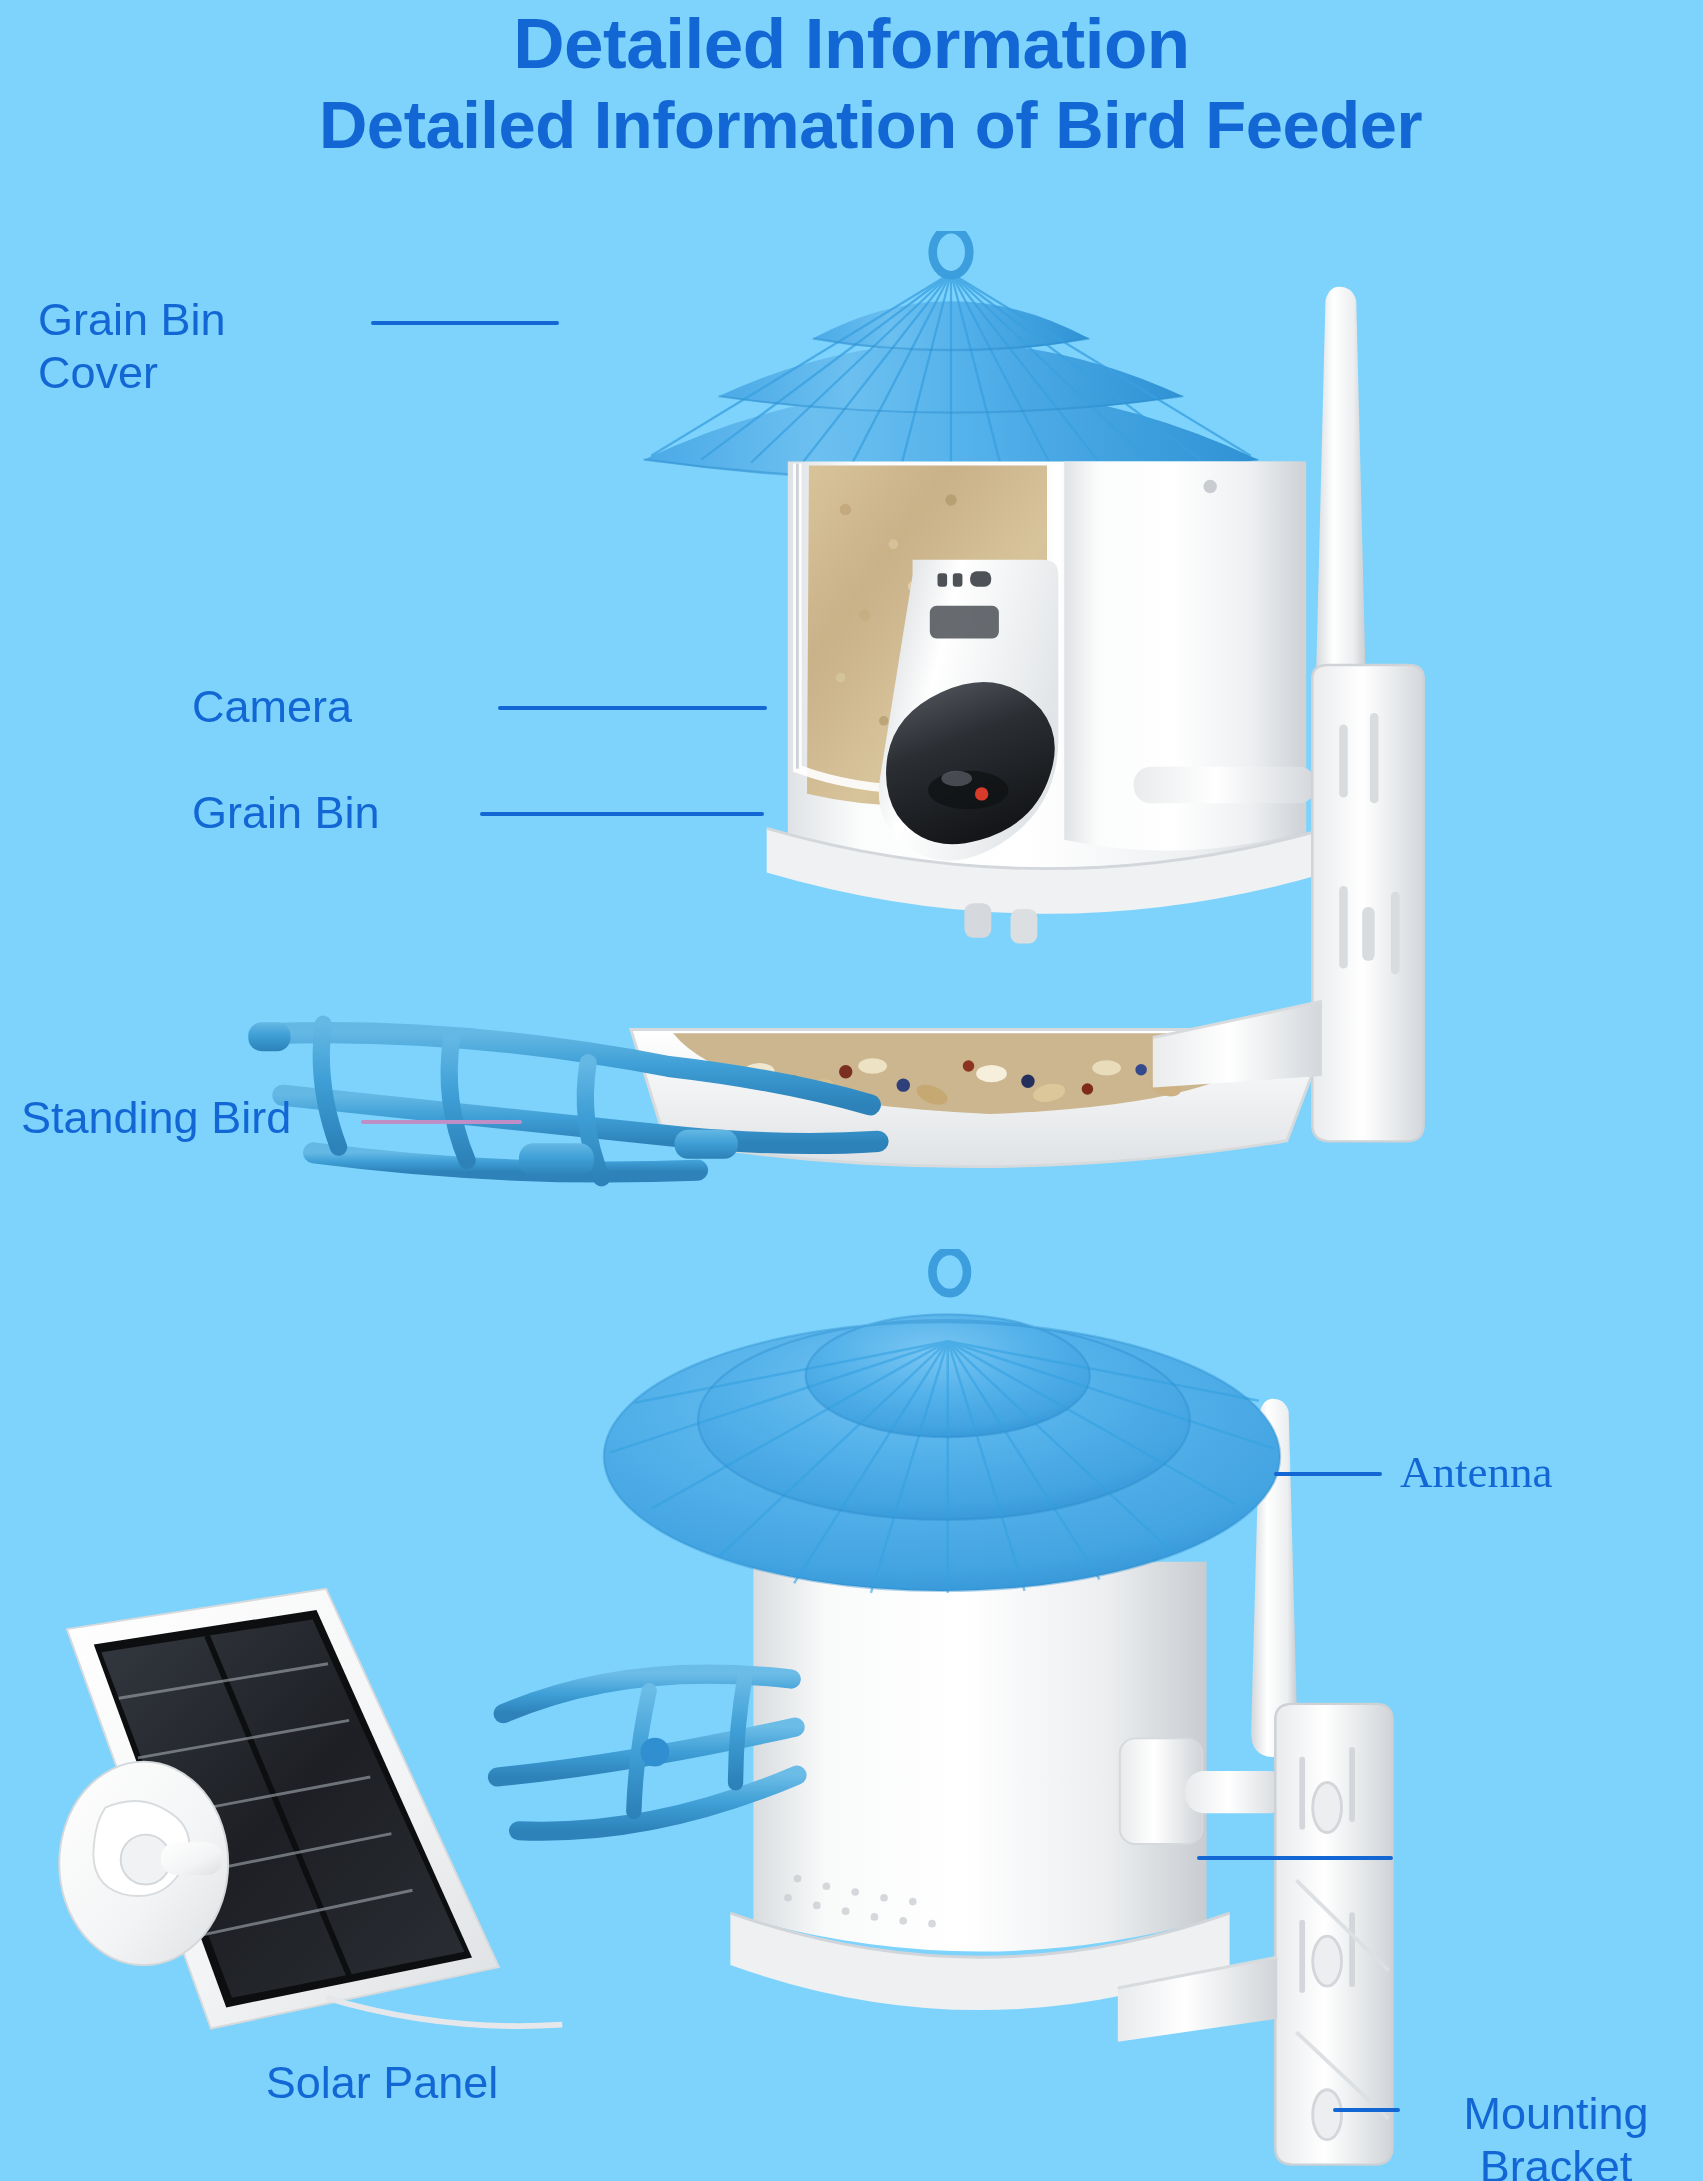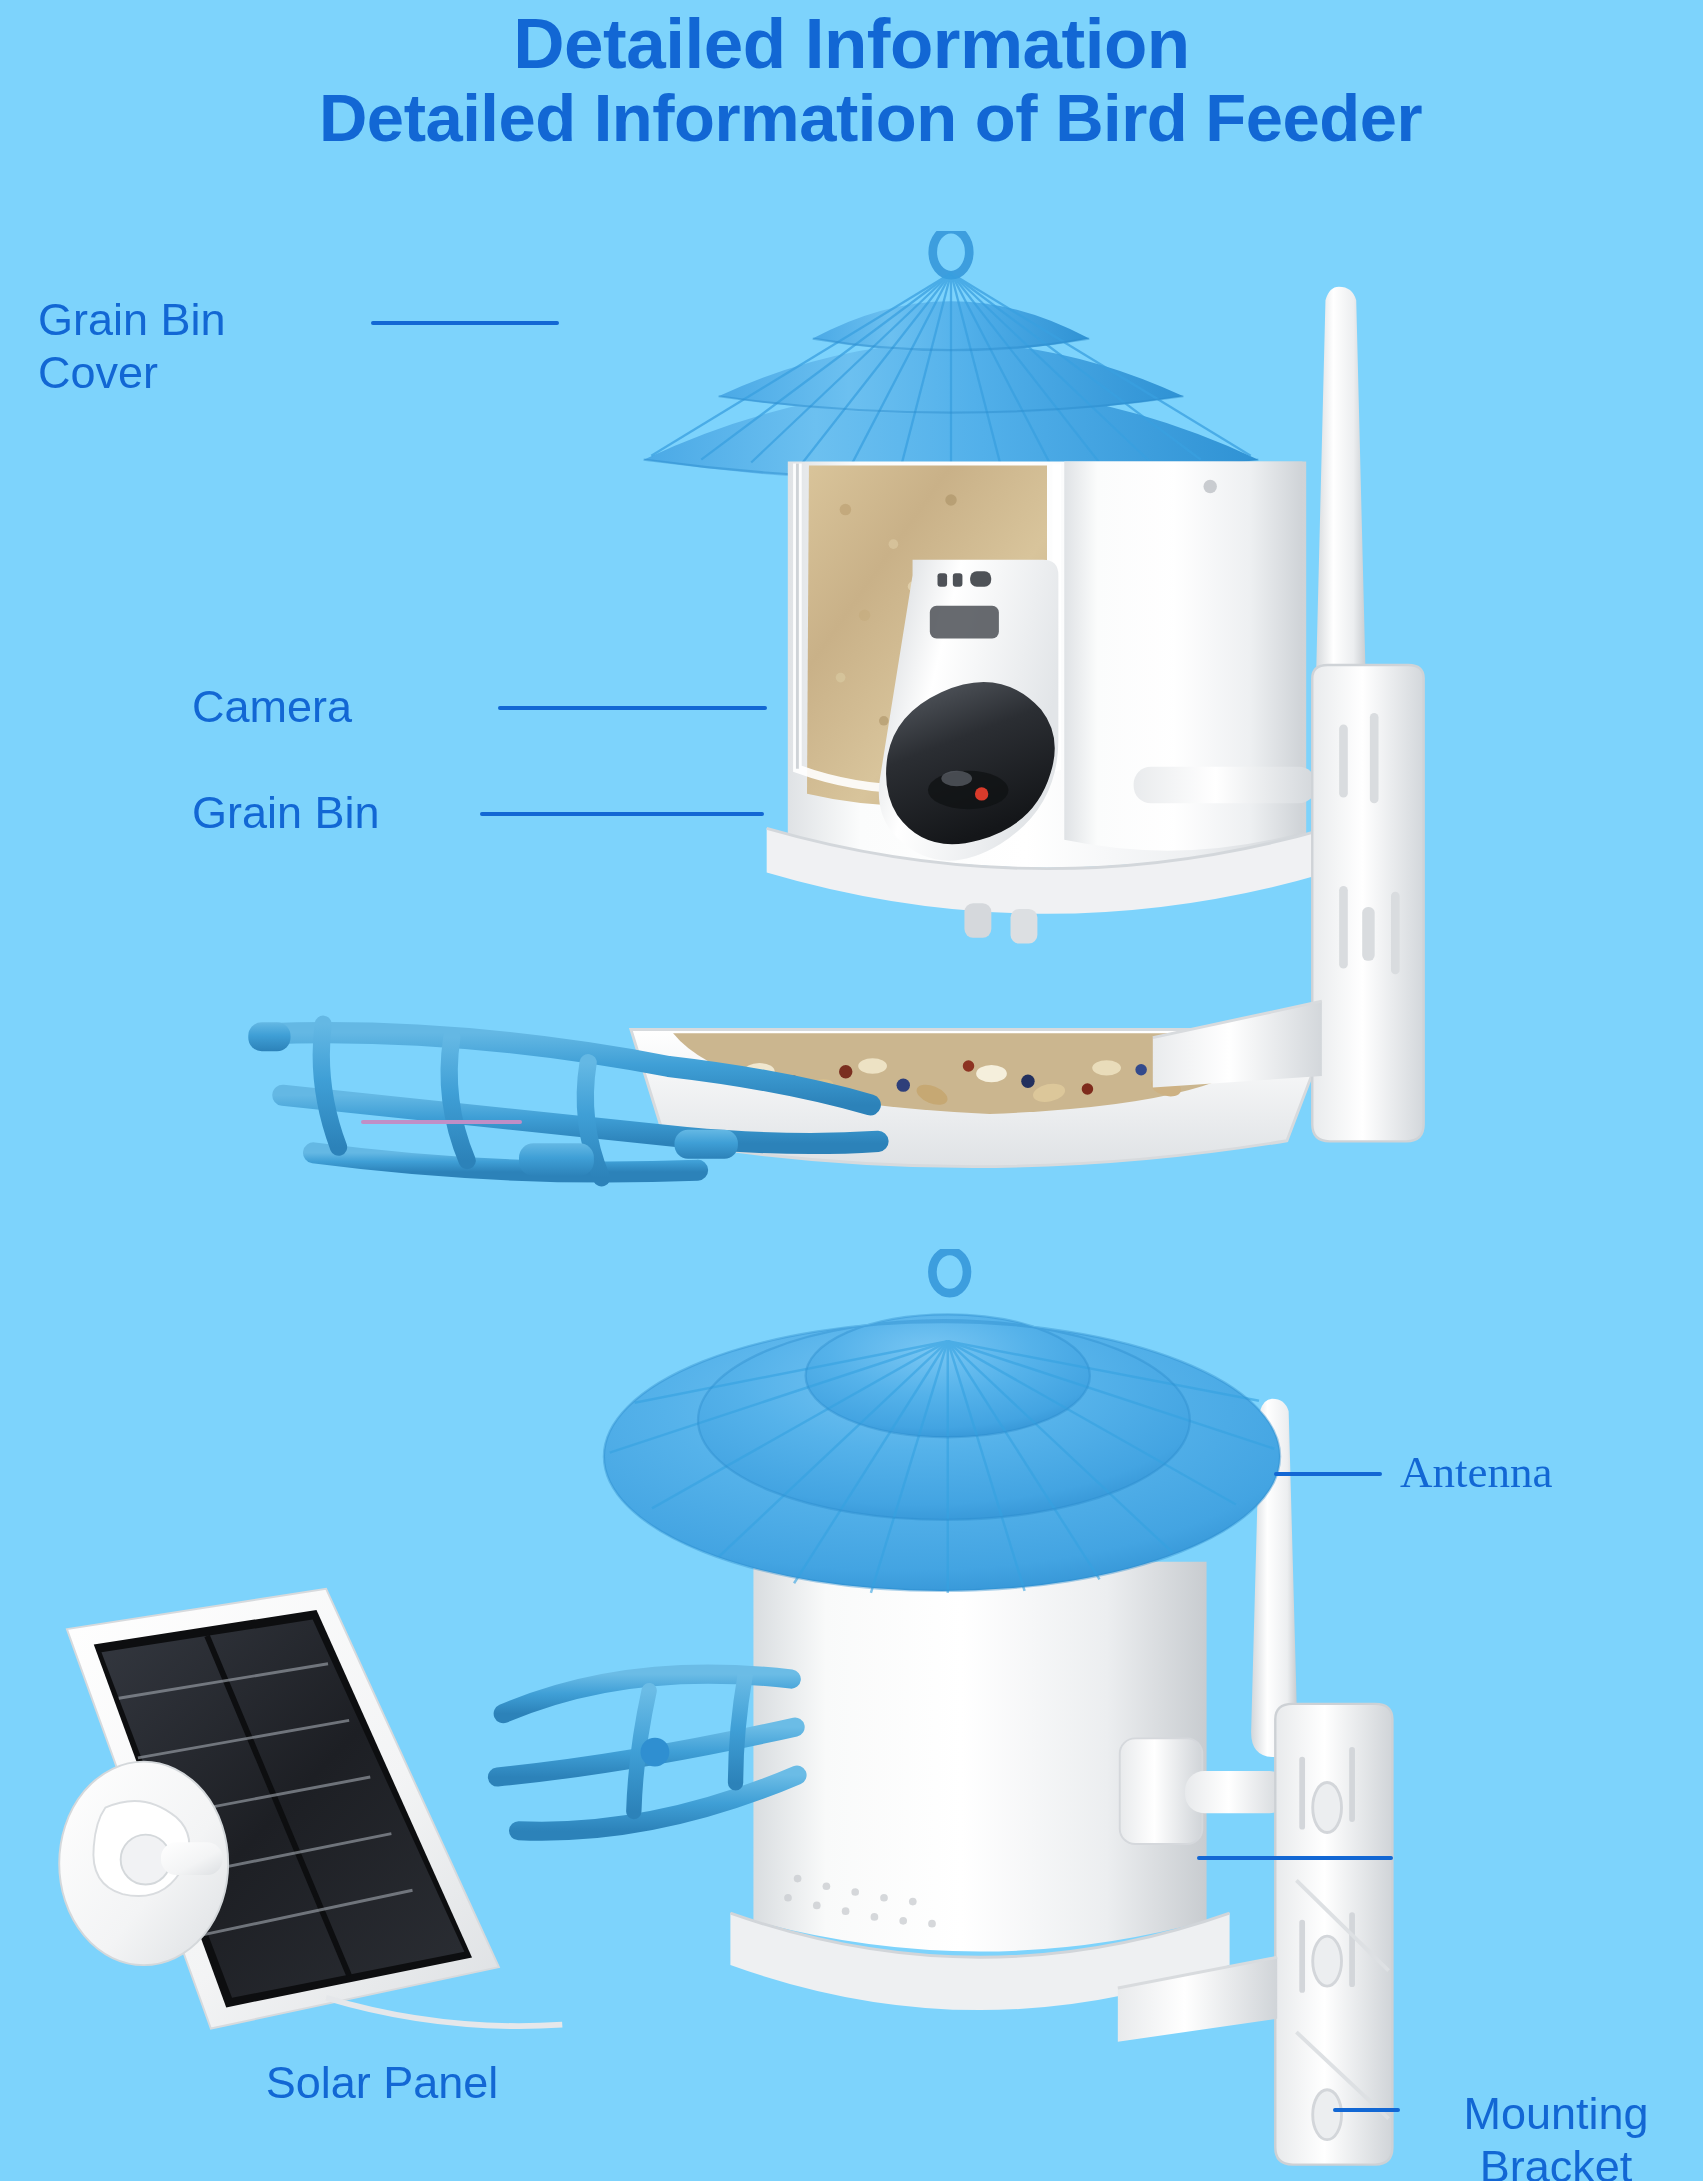--- a/index.html
+++ b/index.html
@@ -33,21 +33,21 @@
     color: #1267d4;
     line-height: 1.02;
     letter-spacing: -0.5px;
   }
   .title-sub {
     font-size: 67px;
     font-weight: bold;
     color: #1267d4;
     line-height: 1.04;
     letter-spacing: -0.5px;
-    margin-top: 3px;
+    margin-top: 10px;
     padding-left: 38px;
   }
 
   
   .label {
     position: absolute;
     color: #1267d4;
     font-size: 45px;
     line-height: 1.18;
     white-space: pre-line;
@@ -464,20 +464,21 @@
 
   <div class="label r" style="left:38px; top:293px; width:317px;">Grain Bin Cover</div>
   <div class="leader" style="left:371px; top:321px; width:188px;"></div>
 
   <div class="label r" style="left:192px; top:680px; width:288px;">Camera</div>
   <div class="leader" style="left:498px; top:706px; width:269px;"></div>
 
   <div class="label r" style="left:192px; top:786px; width:269px;">Grain Bin</div>
   <div class="leader" style="left:480px; top:812px; width:284px;"></div>
 
+  <div class="label l" style="left:21px; top:1091px; width:346px;">Standing Bird</div>
   <div class="leader pink" style="left:361px; top:1120px; width:161px;"></div>
 
   <div class="label l" style="left:1400px; top:1446px; width:288px;font-family:Liberation Serif, serif;">Antenna</div>
   <div class="leader" style="left:1274px; top:1472px; width:108px;"></div>
 
   <div class="leader" style="left:1197px; top:1856px; width:196px;"></div>
 
   <div class="label c" style="left:209px; top:2056px; width:346px;">Solar Panel</div>
 
   <div class="label c" style="left:1412px; top:2087px; width:288px;">Mounting

